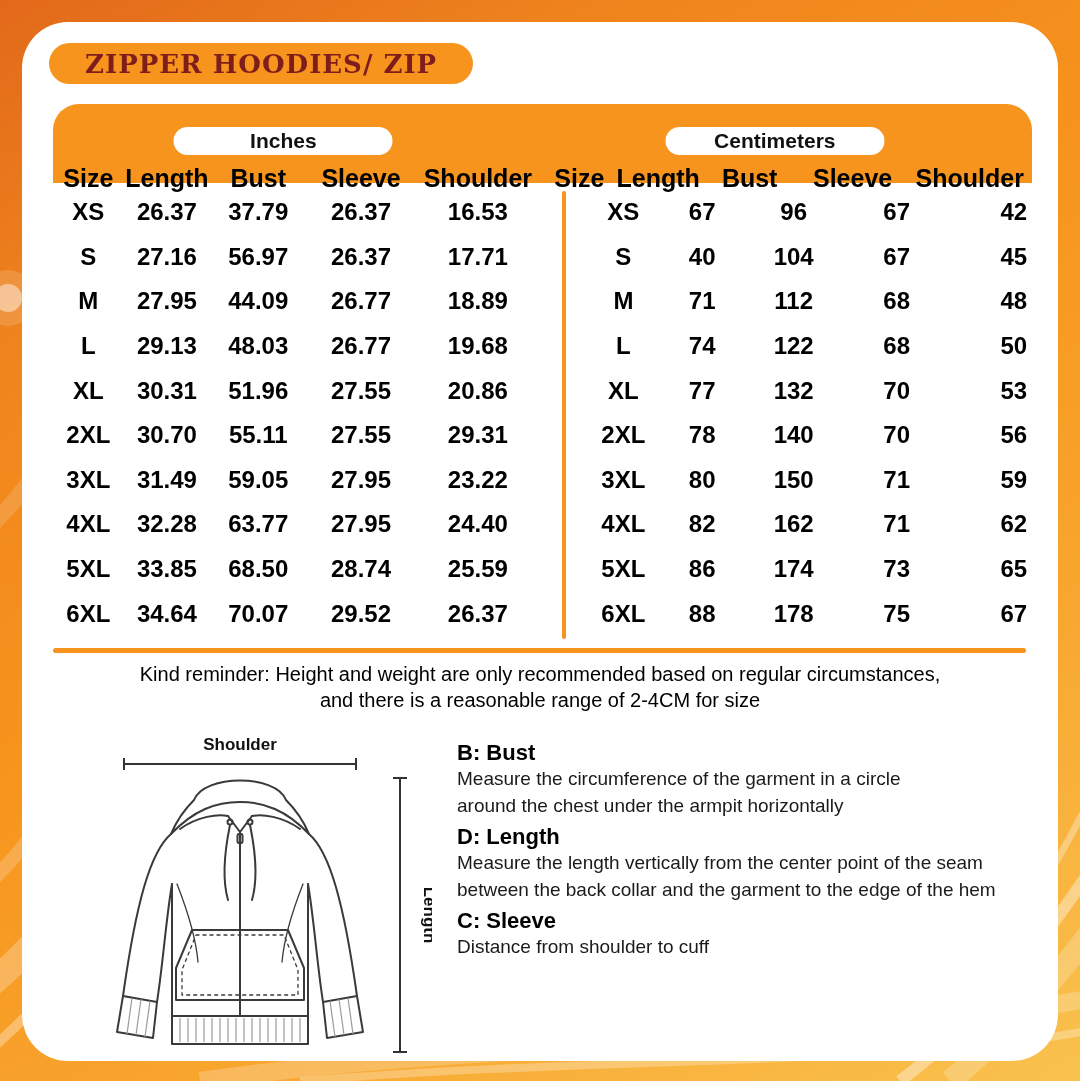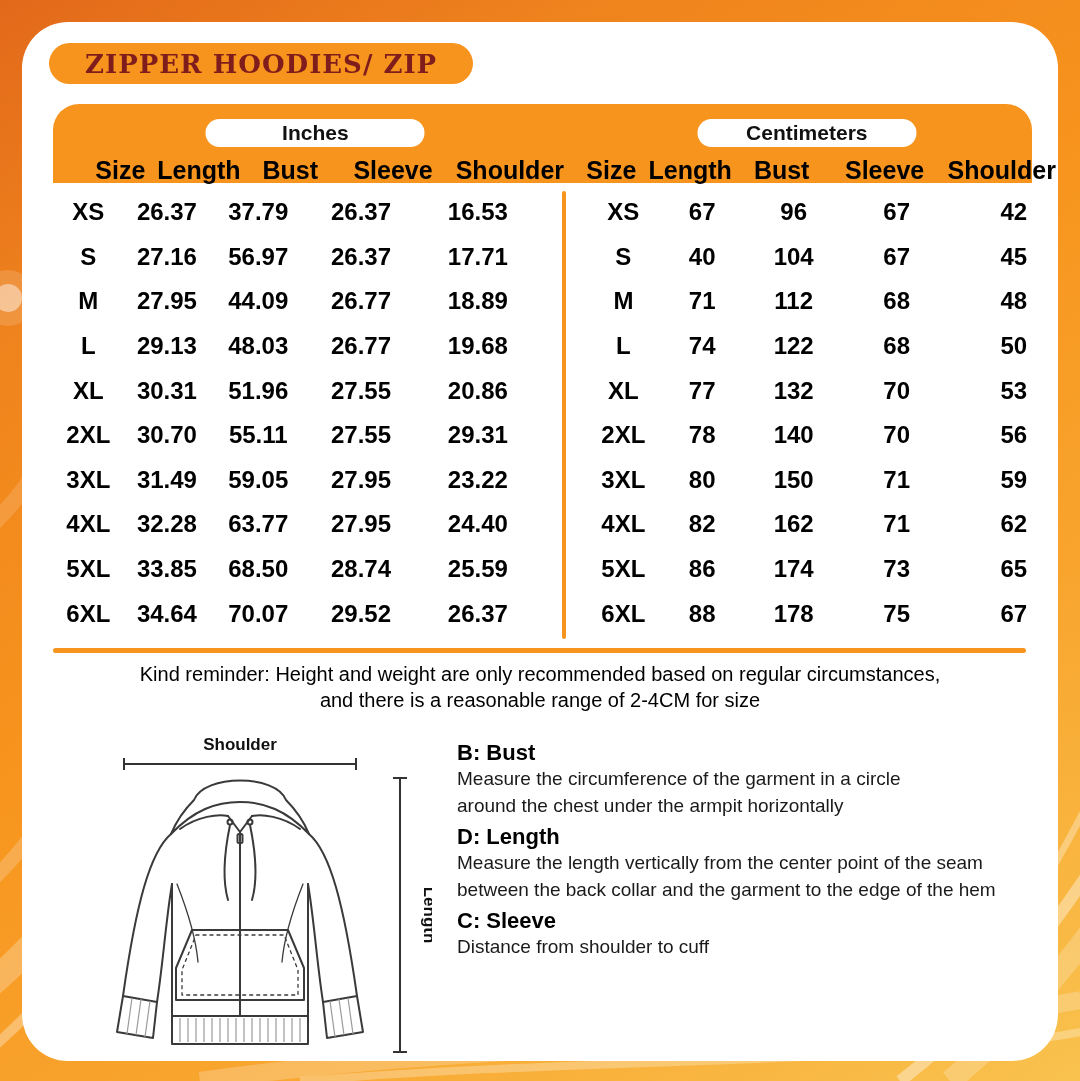--- a/index.html
+++ b/index.html
@@ -11,21 +11,21 @@
   .card { position:absolute; left:22px; top:22px; width:1036px; height:1039px;
           background:#ffffff; border-radius:46px; }
 
   .title-badge { position:absolute; left:27px; top:21px; height:41px; padding:0 36px;
                  background:#F7941D; border-radius:21px; display:inline-flex; align-items:center; }
   .title-badge span { font-family:"DejaVu Serif", serif; font-weight:700; font-size:26px;
                       color:#7f1d1d; letter-spacing:1px; white-space:nowrap; }
 
   .table-area { position:absolute; left:31px; top:82px; width:979px; }
   .band { position:relative; height:79px; background:#F7941D; border-radius:26px 26px 0 0; }
-  .band-half { position:absolute; top:8px; height:100%;margin-left:32px; }
+  .band-half { position:absolute; top:16px; height:100%; }
   .band-half.bh-left  { left:0; width:487px; }
   .band-half.bh-right { left:491px; width:488px; }
   .pill { position:absolute; top:7px; left:47.3%; transform:translateX(-50%);
           width:219px; height:28px; background:#ffffff; border-radius:14px;
           display:flex; align-items:center; justify-content:center; }
   .pill span { font-size:21px; font-weight:700; color:#111; }
   .cols { position:absolute; bottom:6px; left:0; right:0; display:grid;
           grid-template-columns:14.5% 17.8% 19.7% 22.5% 25.5%; }
   .col { text-align:center; font-size:25px; font-weight:700; color:#000; }
 

